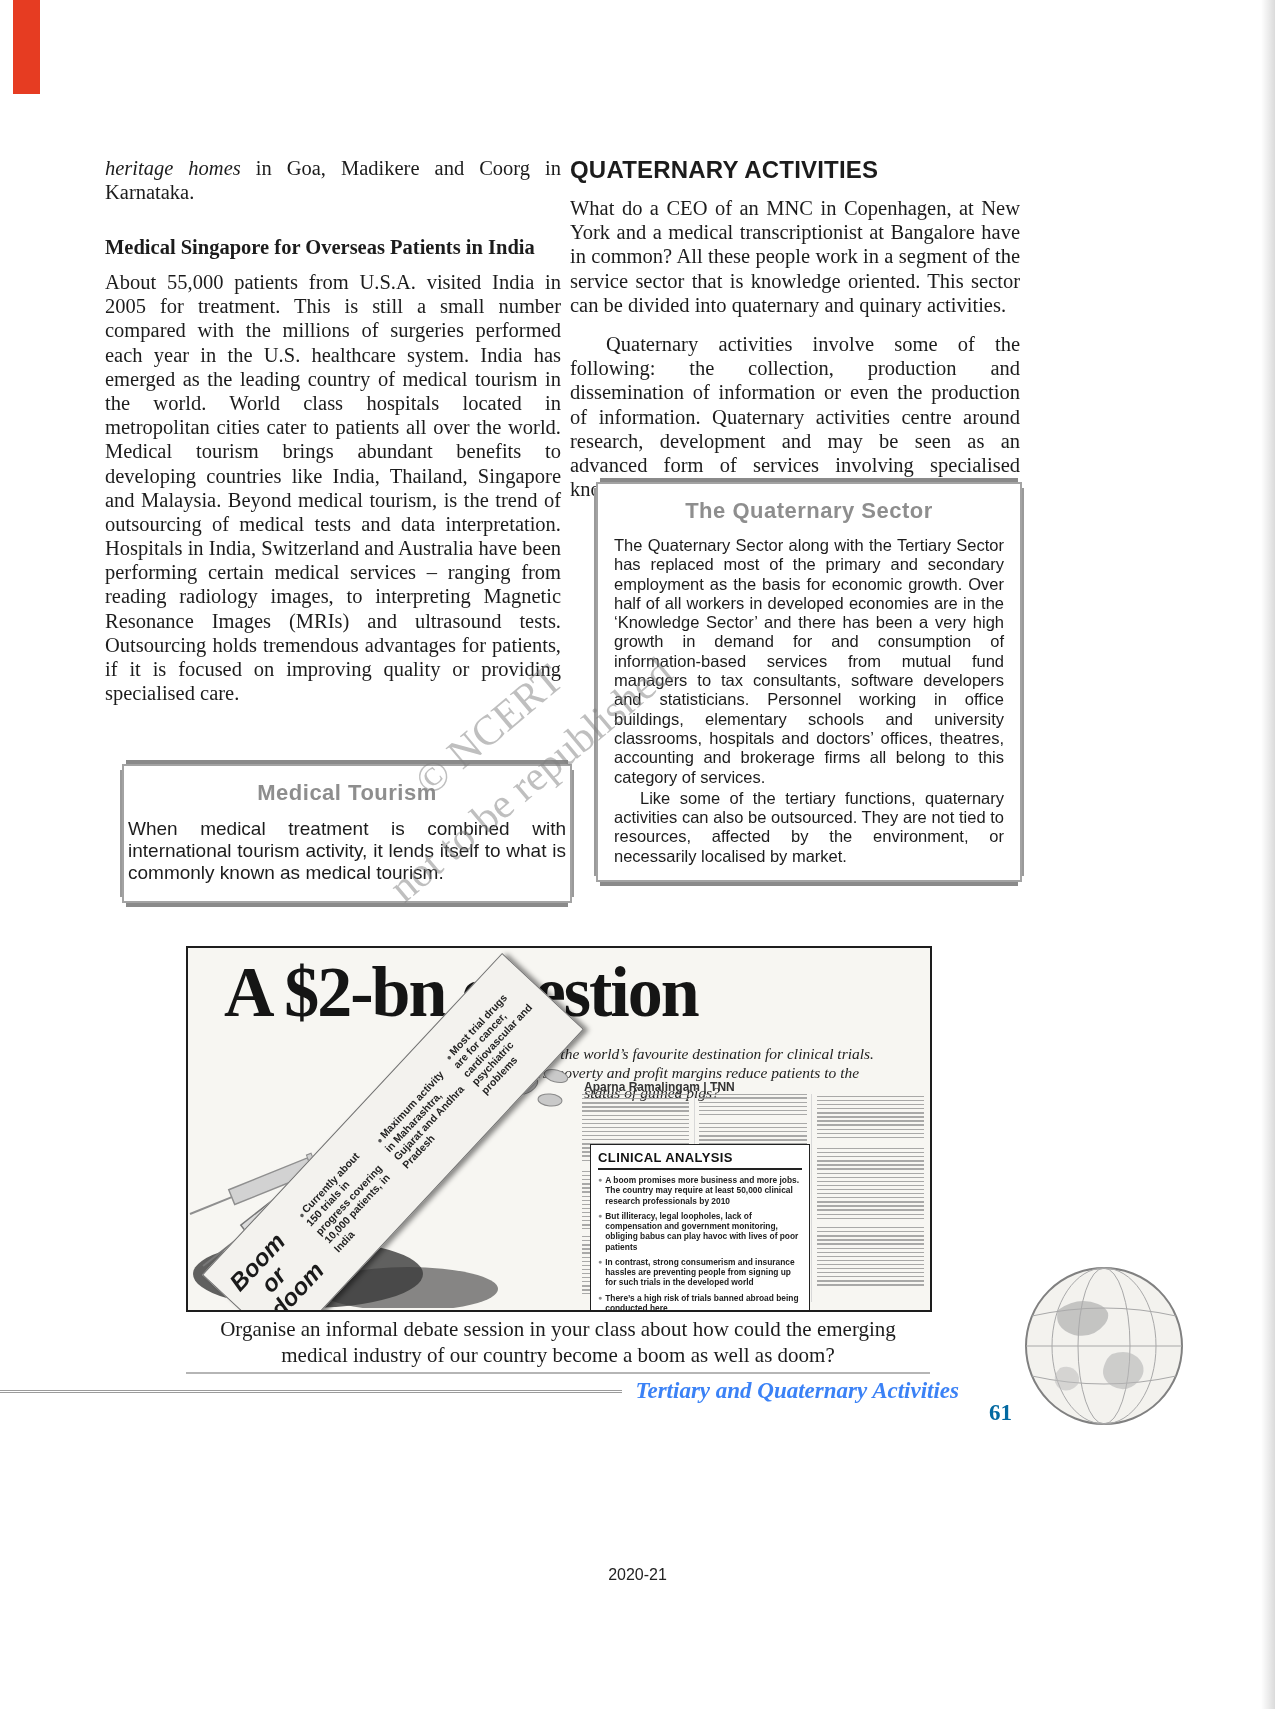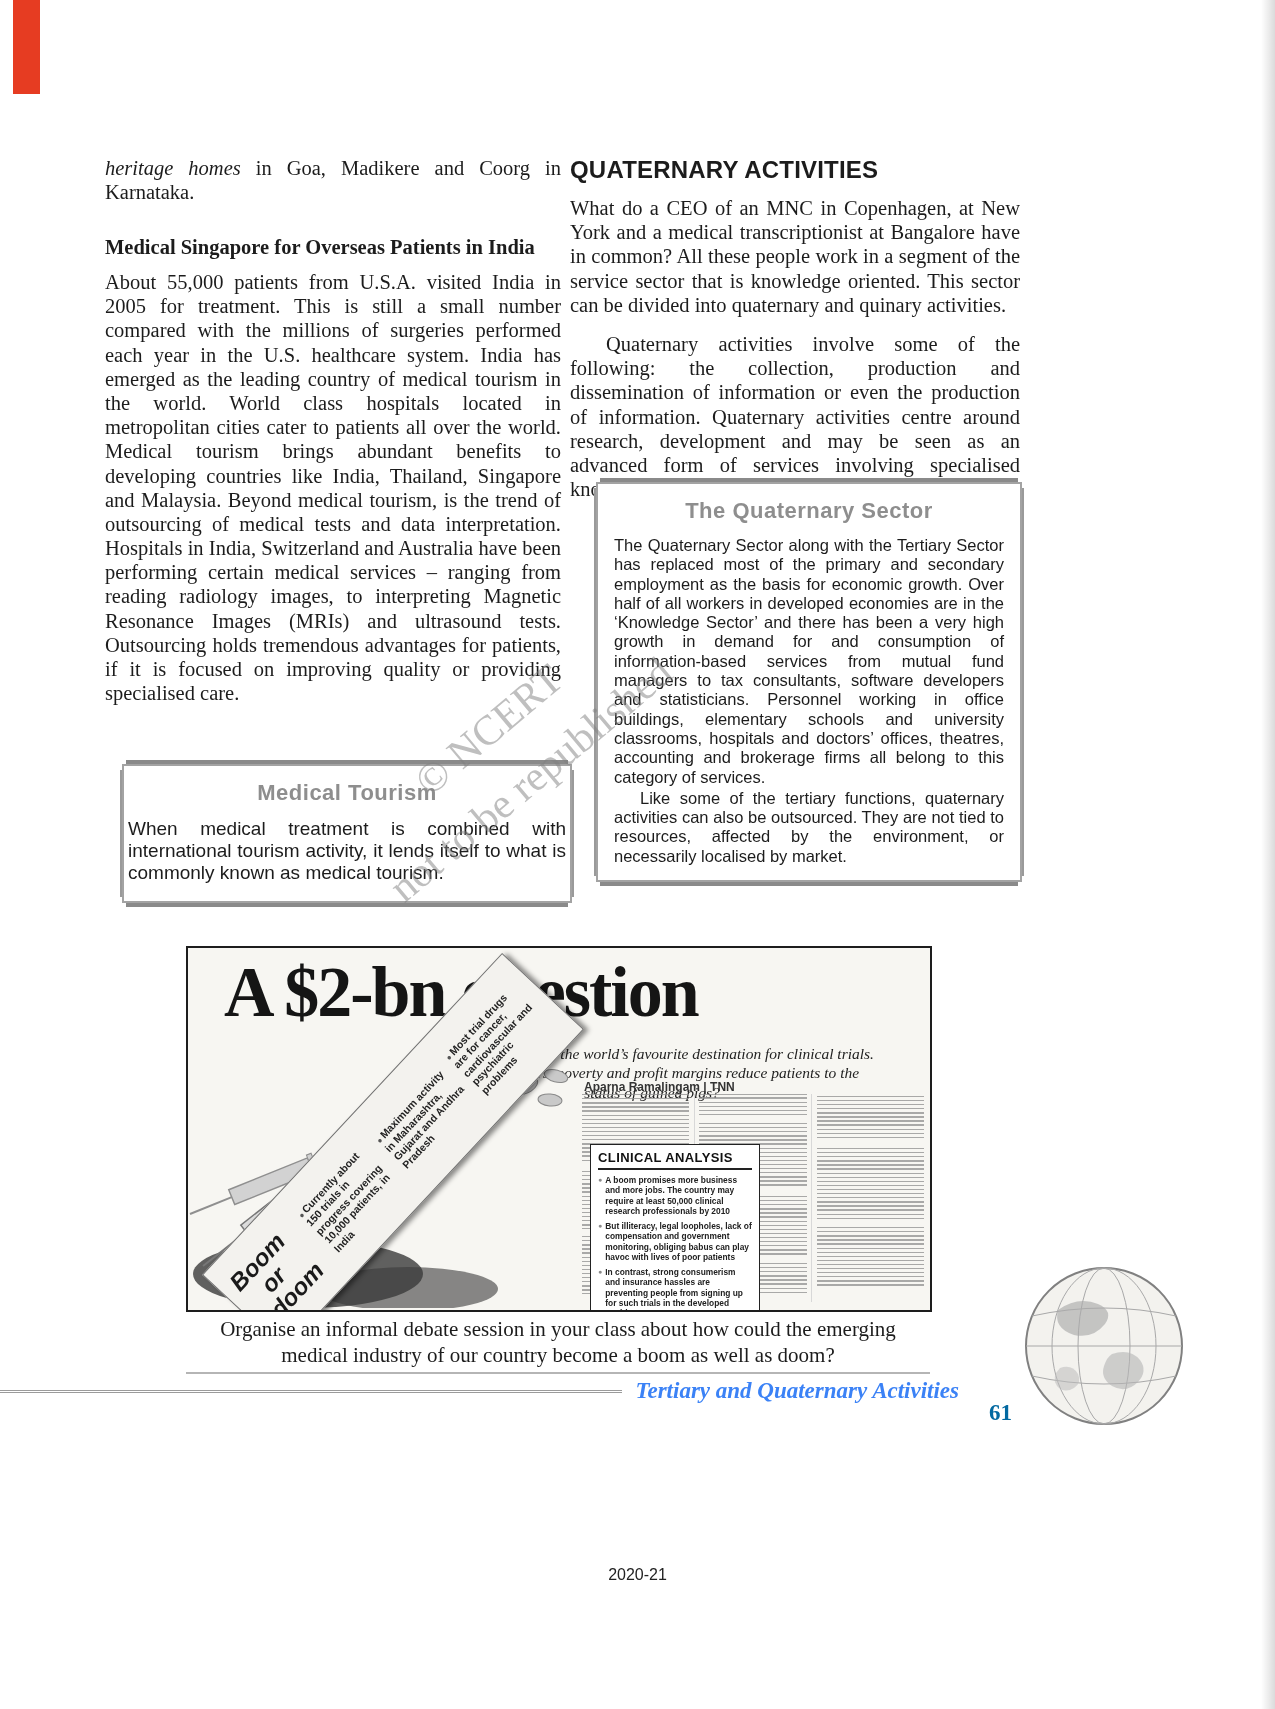--- a/index.html
+++ b/index.html
@@ -60,21 +60,21 @@
     font-style:italic;font-size:24px;line-height:1.0;color:#1a1a1a;}
   .strip-title .t2{margin-left:20px;}
   .strip-title .t3{margin-left:8px;}
   .strip-bullet{width:100px;font-family:"Liberation Sans",sans-serif;font-weight:bold;
     font-size:10.5px;line-height:1.18;color:#222;}
   .strip-bullet .glyph{color:#555;font-size:8px;margin-right:2px;}
   .newsbody{left:394px;top:146px;width:342px;height:208px;column-count:3;
     column-gap:10px;column-rule:1px solid #d8d8d8;z-index:1;}
   .greek{width:100%;opacity:0.75;margin-bottom:7px;
     background-image:repeating-linear-gradient(to bottom,#8f8f8f 0px,#8f8f8f 1.3px,transparent 1.3px,transparent 4.1px);}
-  .ca-box{left:402px;top:196px;width:170px;background:#ffffff;border:1.5px solid #222;
+  .ca-box{left:402px;top:196px;width:220px;background:#ffffff;border:1.5px solid #222;
     padding:5px 7px 6px;box-sizing:border-box;z-index:3;}
   .ca-title{font-family:"Liberation Sans",sans-serif;font-weight:bold;font-size:13px;
     letter-spacing:0.4px;border-bottom:2px solid #222;padding-bottom:3px;color:#111;}
   .ca-bullet{font-family:"Liberation Sans",sans-serif;font-weight:bold;font-size:8.4px;
     line-height:1.22;color:#222;margin-top:5px;display:flex;}
   .ca-bullet .glyph{color:#8a8a8a;font-size:7px;margin-right:3px;line-height:1.4;}
 
   
   .caption{left:186px;top:1316px;width:744px;text-align:center;font-size:21px;line-height:1.25;}
   .caption-rule{left:186px;top:1372px;width:744px;height:2px;background:#b5b5b5;}

